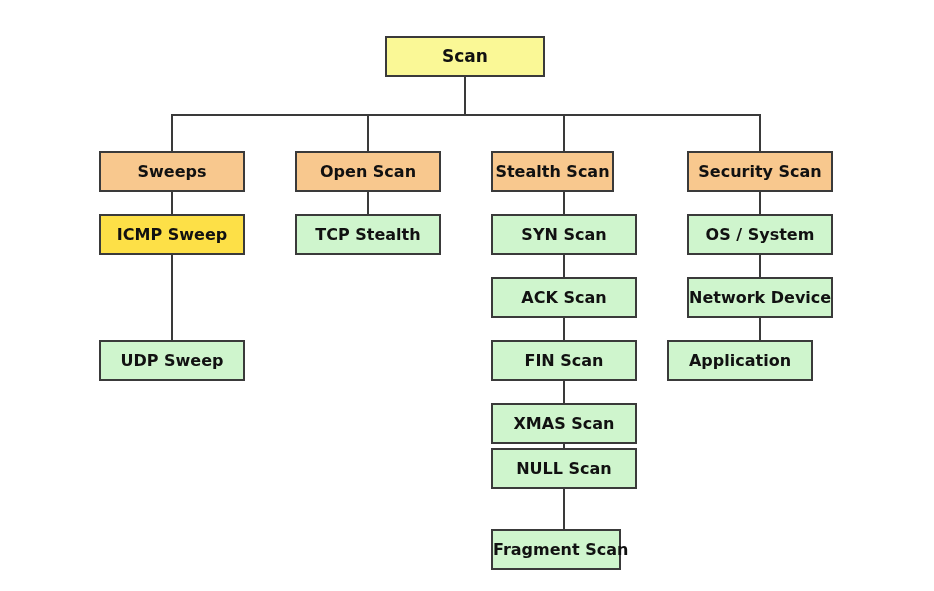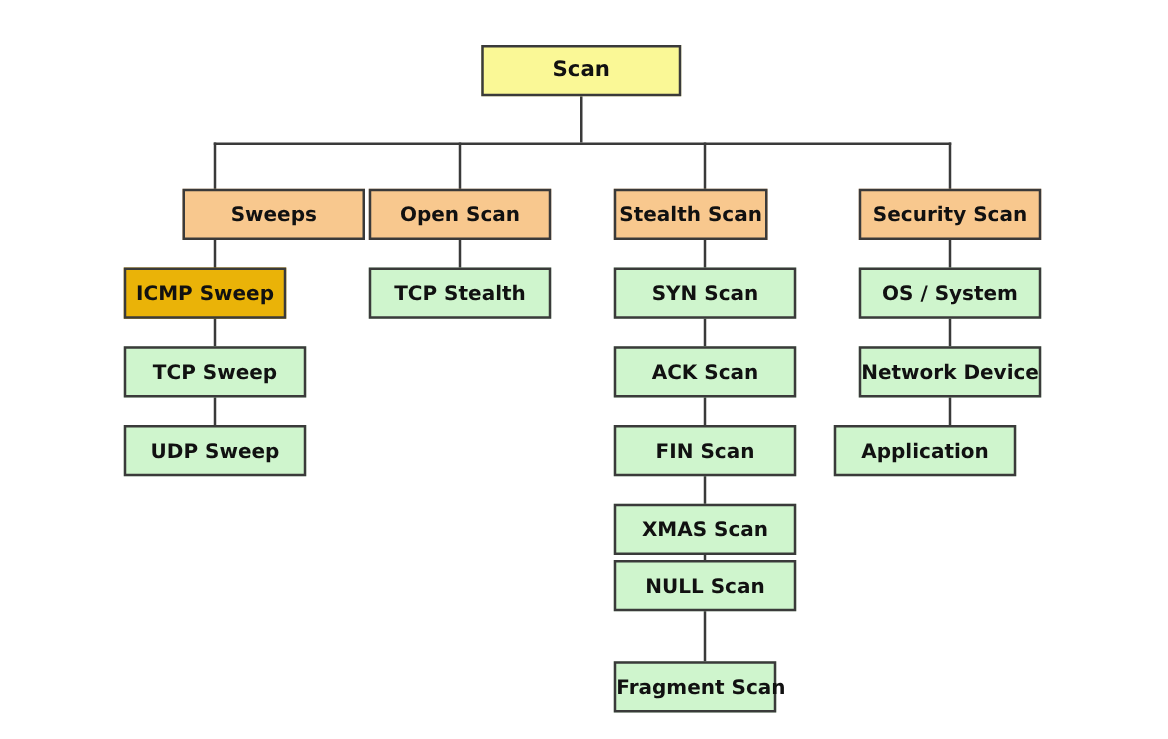--- a/index.html
+++ b/index.html
@@ -38,23 +38,22 @@
 
   <div class="line" style="left: 464px; top: 77px; width: 2px; height: 37px; background: rgb(58, 58, 58);"></div>
   <div class="line" style="left: 171px; top: 114px; width: 590px; height: 2px; background: rgb(58, 58, 58);"></div>
   <div class="line" style="left: 171px; top: 114px; width: 2px; height: 240px; background: rgb(58, 58, 58);"></div>
   <div class="line" style="left: 367px; top: 114px; width: 2px; height: 115px; background: rgb(58, 58, 58);"></div>
   <div class="line" style="left: 563px; top: 114px; width: 2px; height: 430px; background: rgb(58, 58, 58);"></div>
   <div class="line" style="left: 759px; top: 114px; width: 2px; height: 240px; background: rgb(58, 58, 58);"></div>
 
   <div class="box root" style="left: 385px; top: 36px; width: 160px; border-color: rgb(58, 58, 58); color: rgb(17, 17, 17); background: rgb(250, 248, 150);">Scan</div>
 
-  <div class="box cat" style="left: 99px; top: 151px; width: 146px; border-color: rgb(58, 58, 58); color: rgb(17, 17, 17); background: rgb(248, 200, 142); margin-left: 47px;">Sweeps</div>
-  <div class="box leaf" style="left: 99px; top: 214px; width: 130px; border-color: rgb(58, 58, 58); color: rgb(17, 17, 17); background: #eab308;">ICMP Sweep</div>
-  <div class="box leaf" style="left: 99px; top: 277px; width: 146px; border-color: rgb(58, 58, 58); color: rgb(17, 17, 17); background: rgb(207, 245, 205);">TCP Sweep</div>
+  <div class="box cat" style="left: 99px; top: 151px; width: 146px; border-color: rgb(58, 58, 58); color: rgb(17, 17, 17); background: rgb(248, 200, 142);">Sweeps</div>
+  <div class="box leaf" style="left: 99px; top: 214px; width: 146px; border-color: rgb(58, 58, 58); color: rgb(17, 17, 17); background: #fde047;">ICMP Sweep</div>
   <div class="box leaf" style="left: 99px; top: 340px; width: 146px; border-color: rgb(58, 58, 58); color: rgb(17, 17, 17); background: rgb(207, 245, 205);">UDP Sweep</div>
 
   <div class="box cat" style="left: 295px; top: 151px; width: 146px; border-color: rgb(58, 58, 58); color: rgb(17, 17, 17); background: rgb(248, 200, 142);">Open Scan</div>
   <div class="box leaf" style="left: 295px; top: 214px; width: 146px; border-color: rgb(58, 58, 58); color: rgb(17, 17, 17); background: rgb(207, 245, 205);">TCP Stealth</div>
 
   <div class="box cat" style="left: 491px; top: 151px; width: 123px; border-color: rgb(58, 58, 58); color: rgb(17, 17, 17); background: rgb(248, 200, 142);">Stealth Scan</div>
   <div class="box leaf" style="left: 491px; top: 214px; width: 146px; border-color: rgb(58, 58, 58); color: rgb(17, 17, 17); background: rgb(207, 245, 205);">SYN Scan</div>
   <div class="box leaf" style="left: 491px; top: 277px; width: 146px; border-color: rgb(58, 58, 58); color: rgb(17, 17, 17); background: rgb(207, 245, 205);">ACK Scan</div>
   <div class="box leaf" style="left: 491px; top: 340px; width: 146px; border-color: rgb(58, 58, 58); color: rgb(17, 17, 17); background: rgb(207, 245, 205);">FIN Scan</div>
   <div class="box leaf" style="left: 491px; top: 403px; width: 146px; border-color: rgb(58, 58, 58); color: rgb(17, 17, 17); background: rgb(207, 245, 205);">XMAS Scan</div>

